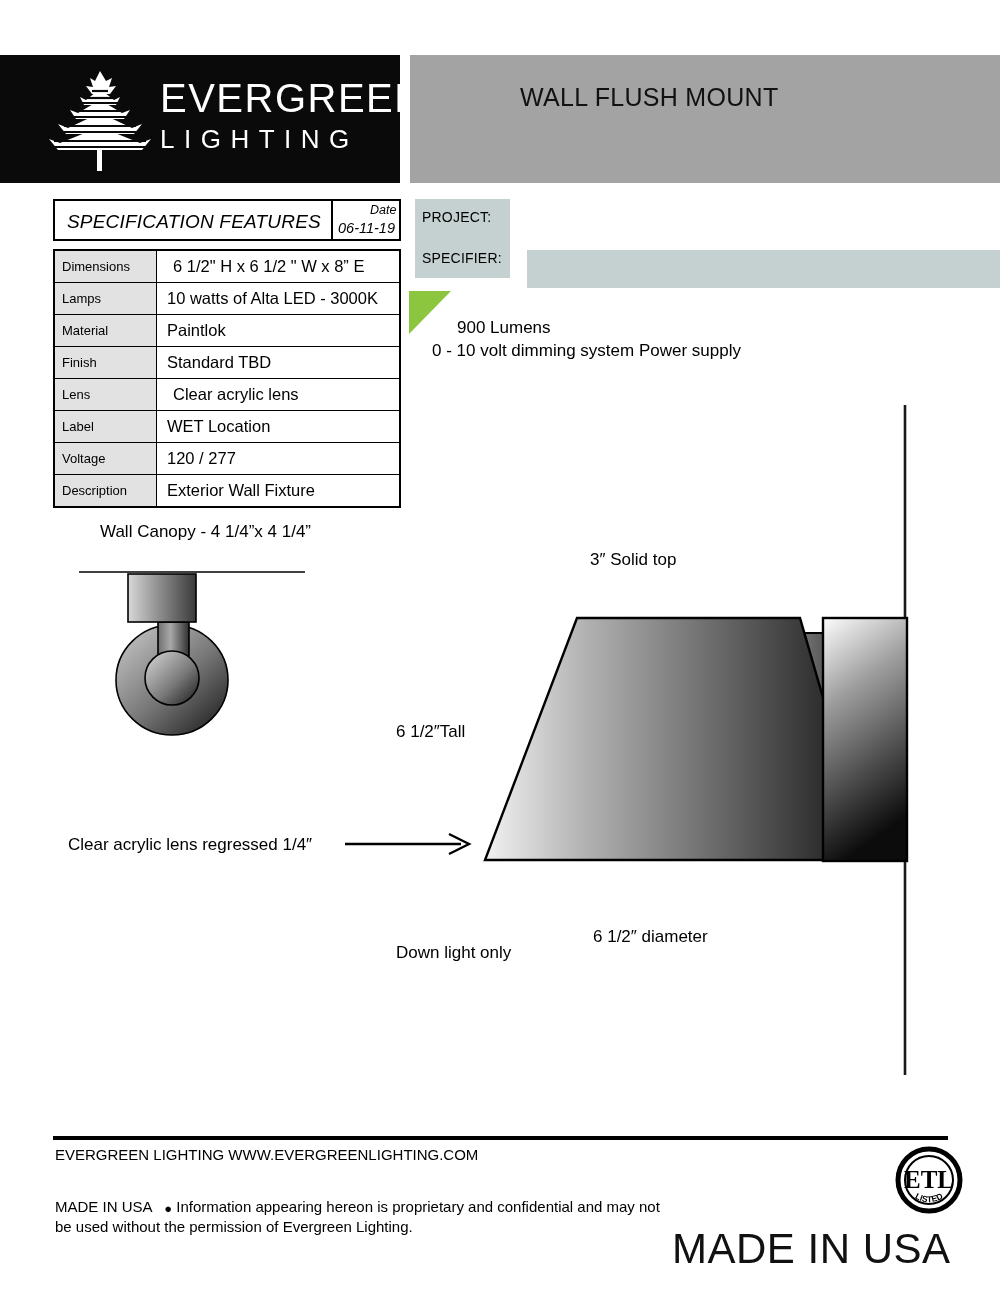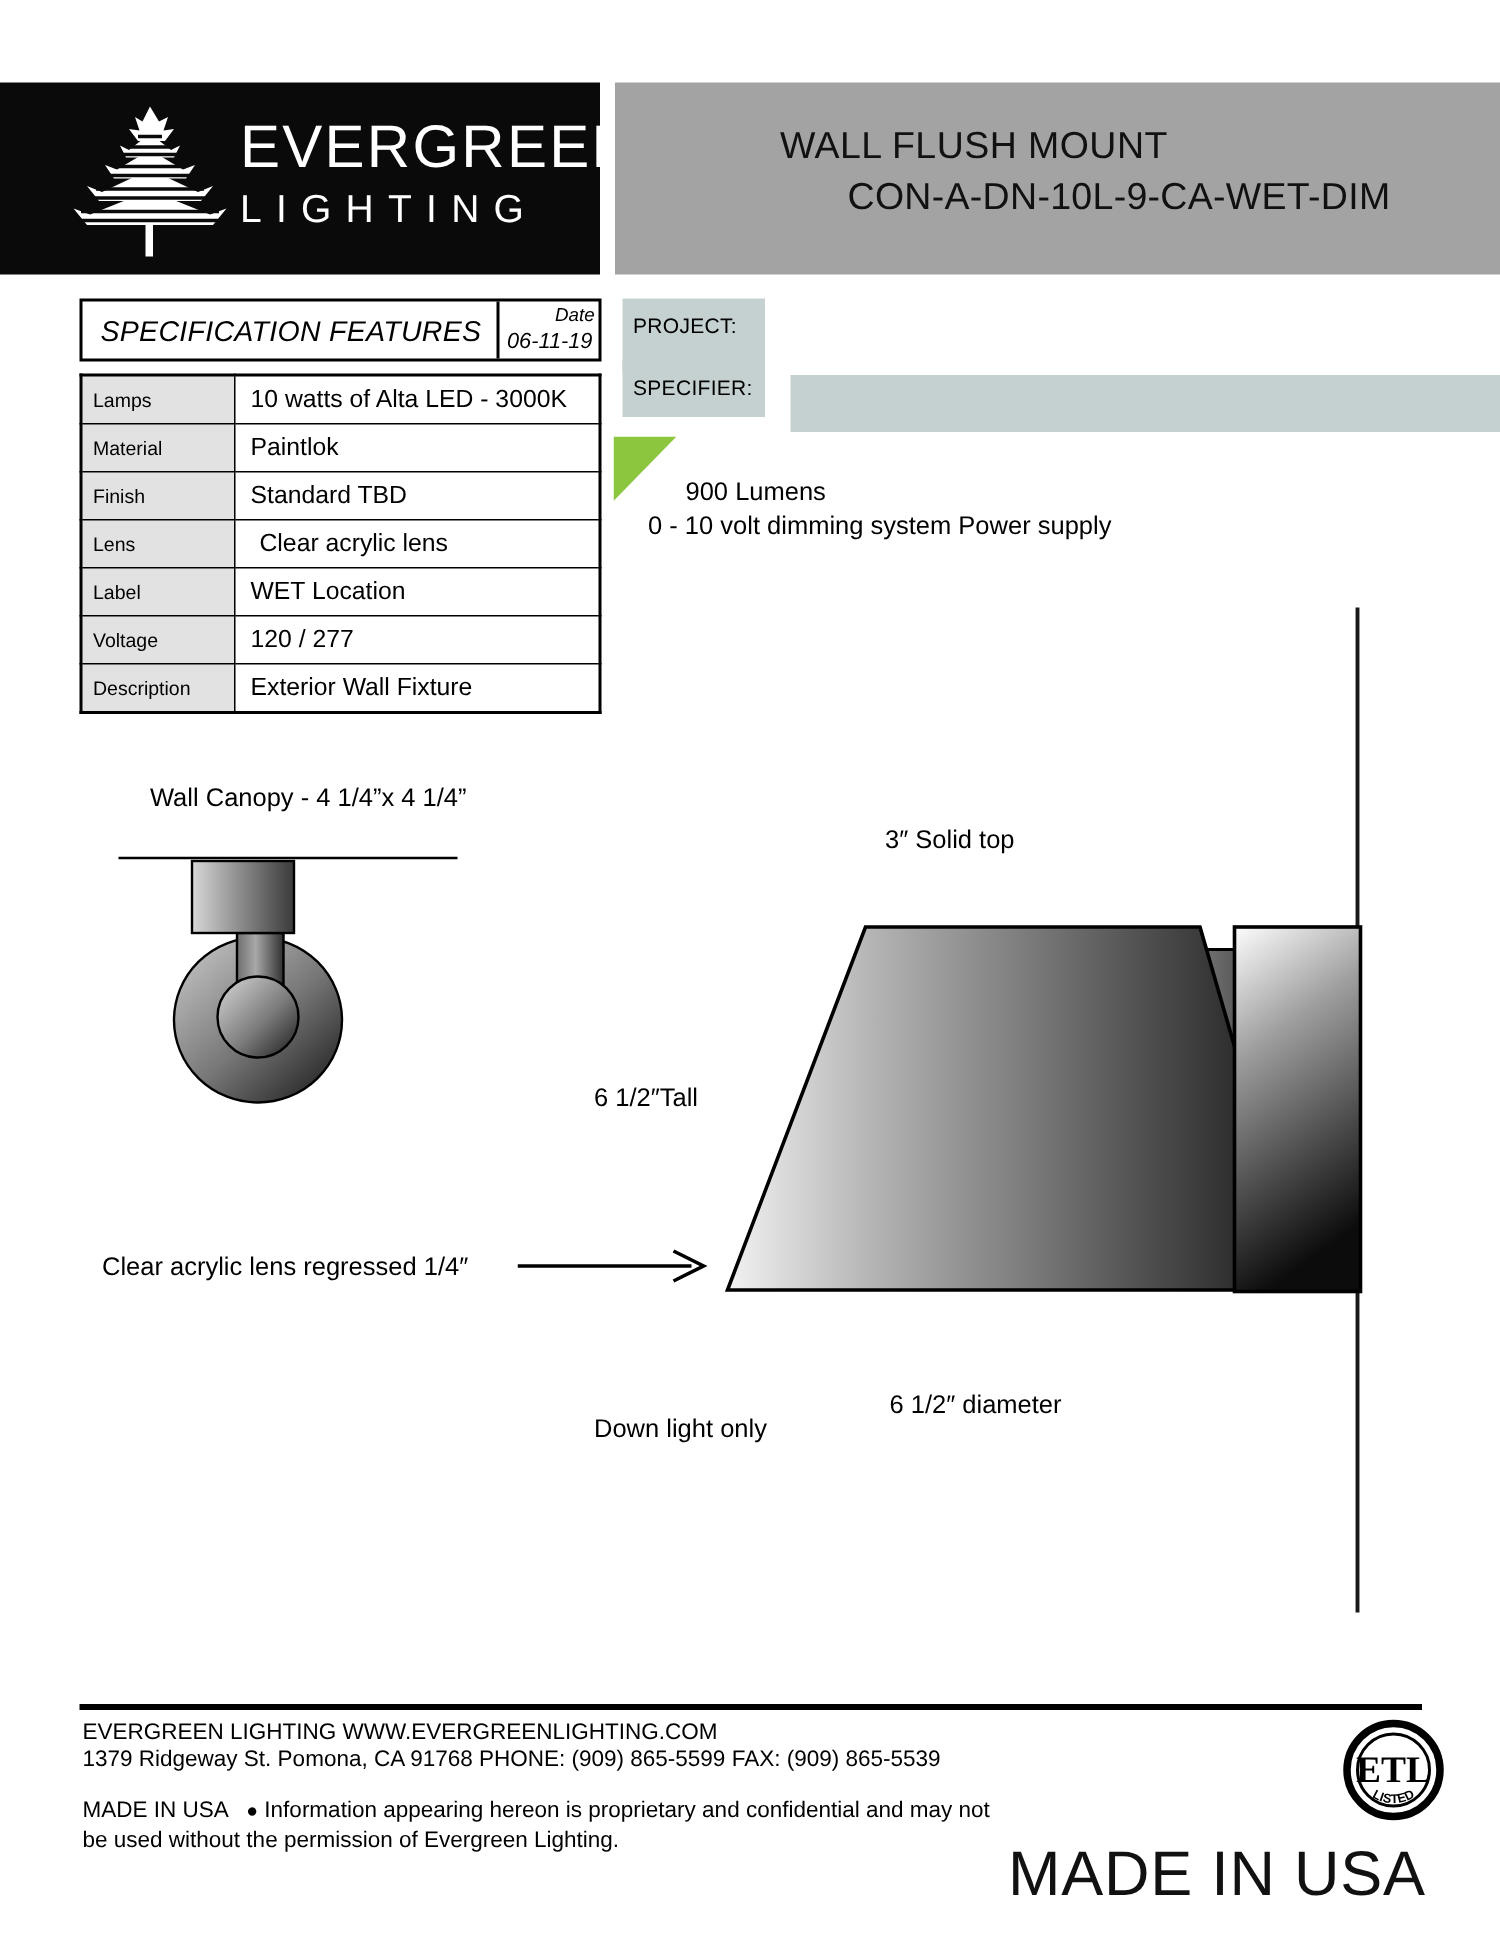--- a/index.html
+++ b/index.html
@@ -310,33 +310,36 @@
       </g>
     </svg>
     <div class="logo-words">
       <div class="logo-ever">EVERGREEN</div>
       <div class="logo-light">LIGHTING</div>
     </div>
   </div>
 
   <div class="header-panel">
     <div class="header-title">WALL FLUSH MOUNT</div>
-    <div class="header-model">CON-A-DN-10L-9-CA-WET-DIM</div>
   </div>
 
   <div class="spec-head">
     <div class="spec-head-title">SPECIFICATION FEATURES</div>
     <div class="spec-head-datecell">
       <div class="spec-head-datelabel">Date</div>
       <div class="spec-head-datevalue">06-11-19</div>
     </div>
   </div>
 
   <table class="spec-table">
     <tbody>
+      <tr>
+        <td class="k">Dimensions</td>
+        <td class="v v-ind v-big">6 1/2" H  x 6 1/2 " W x  8” E</td>
+      </tr>
       <tr>
         <td class="k">Lamps</td>
         <td class="v v-big">10 watts of Alta LED - 3000K</td>
       </tr>
       <tr>
         <td class="k" style="border-top:0">Material</td>
         <td class="v v-big" style="border-top:0">Paintlok</td>
       </tr>
       <tr>
         <td class="k">Finish</td>
@@ -442,21 +445,20 @@
 
     <rect x="295" y="243" width="160" height="145" fill="url(#gArm)" stroke="#000" stroke-width="2"></rect>
 
     <polygon points="137,228 360,228 430,470 45,470" fill="url(#gShade)" stroke="#000" stroke-width="2.4"></polygon>
 
     <rect x="383" y="228" width="84" height="243" fill="url(#gPlate)" stroke="#000" stroke-width="2.4"></rect>
   </svg>
 
   <div class="footer-rule"></div>
   <div class="f-line1">EVERGREEN LIGHTING   WWW.EVERGREENLIGHTING.COM</div>
-  <div class="f-line2">1379 Ridgeway St.   Pomona, CA 91768   PHONE: (909) 865-5599   FAX: (909) 865-5539</div>
   <div class="f-line3">
     <span class="nowrap">MADE IN USA</span><span class="nowrap">   </span><span class="f-bullet">●</span><span class="nowrap"> </span><span>Information appearing hereon is proprietary and confidential and may not</span>
   </div>
   <div class="f-line4">be used without the permission of Evergreen Lighting.</div>
 
   <svg class="etl-mark" viewBox="0 0 68 68">
     <circle cx="34" cy="34" r="31" fill="none" stroke="#000" stroke-width="5"></circle>
     <circle cx="34" cy="34" r="24" fill="none" stroke="#000" stroke-width="2"></circle>
     <text x="34" y="42" text-anchor="middle" font-family="Liberation Serif, serif" font-size="25" font-weight="bold" fill="#000">ETL</text>
     <path id="etlArc" d="M12 44 A26 26 0 0 0 56 44" fill="none"></path>

